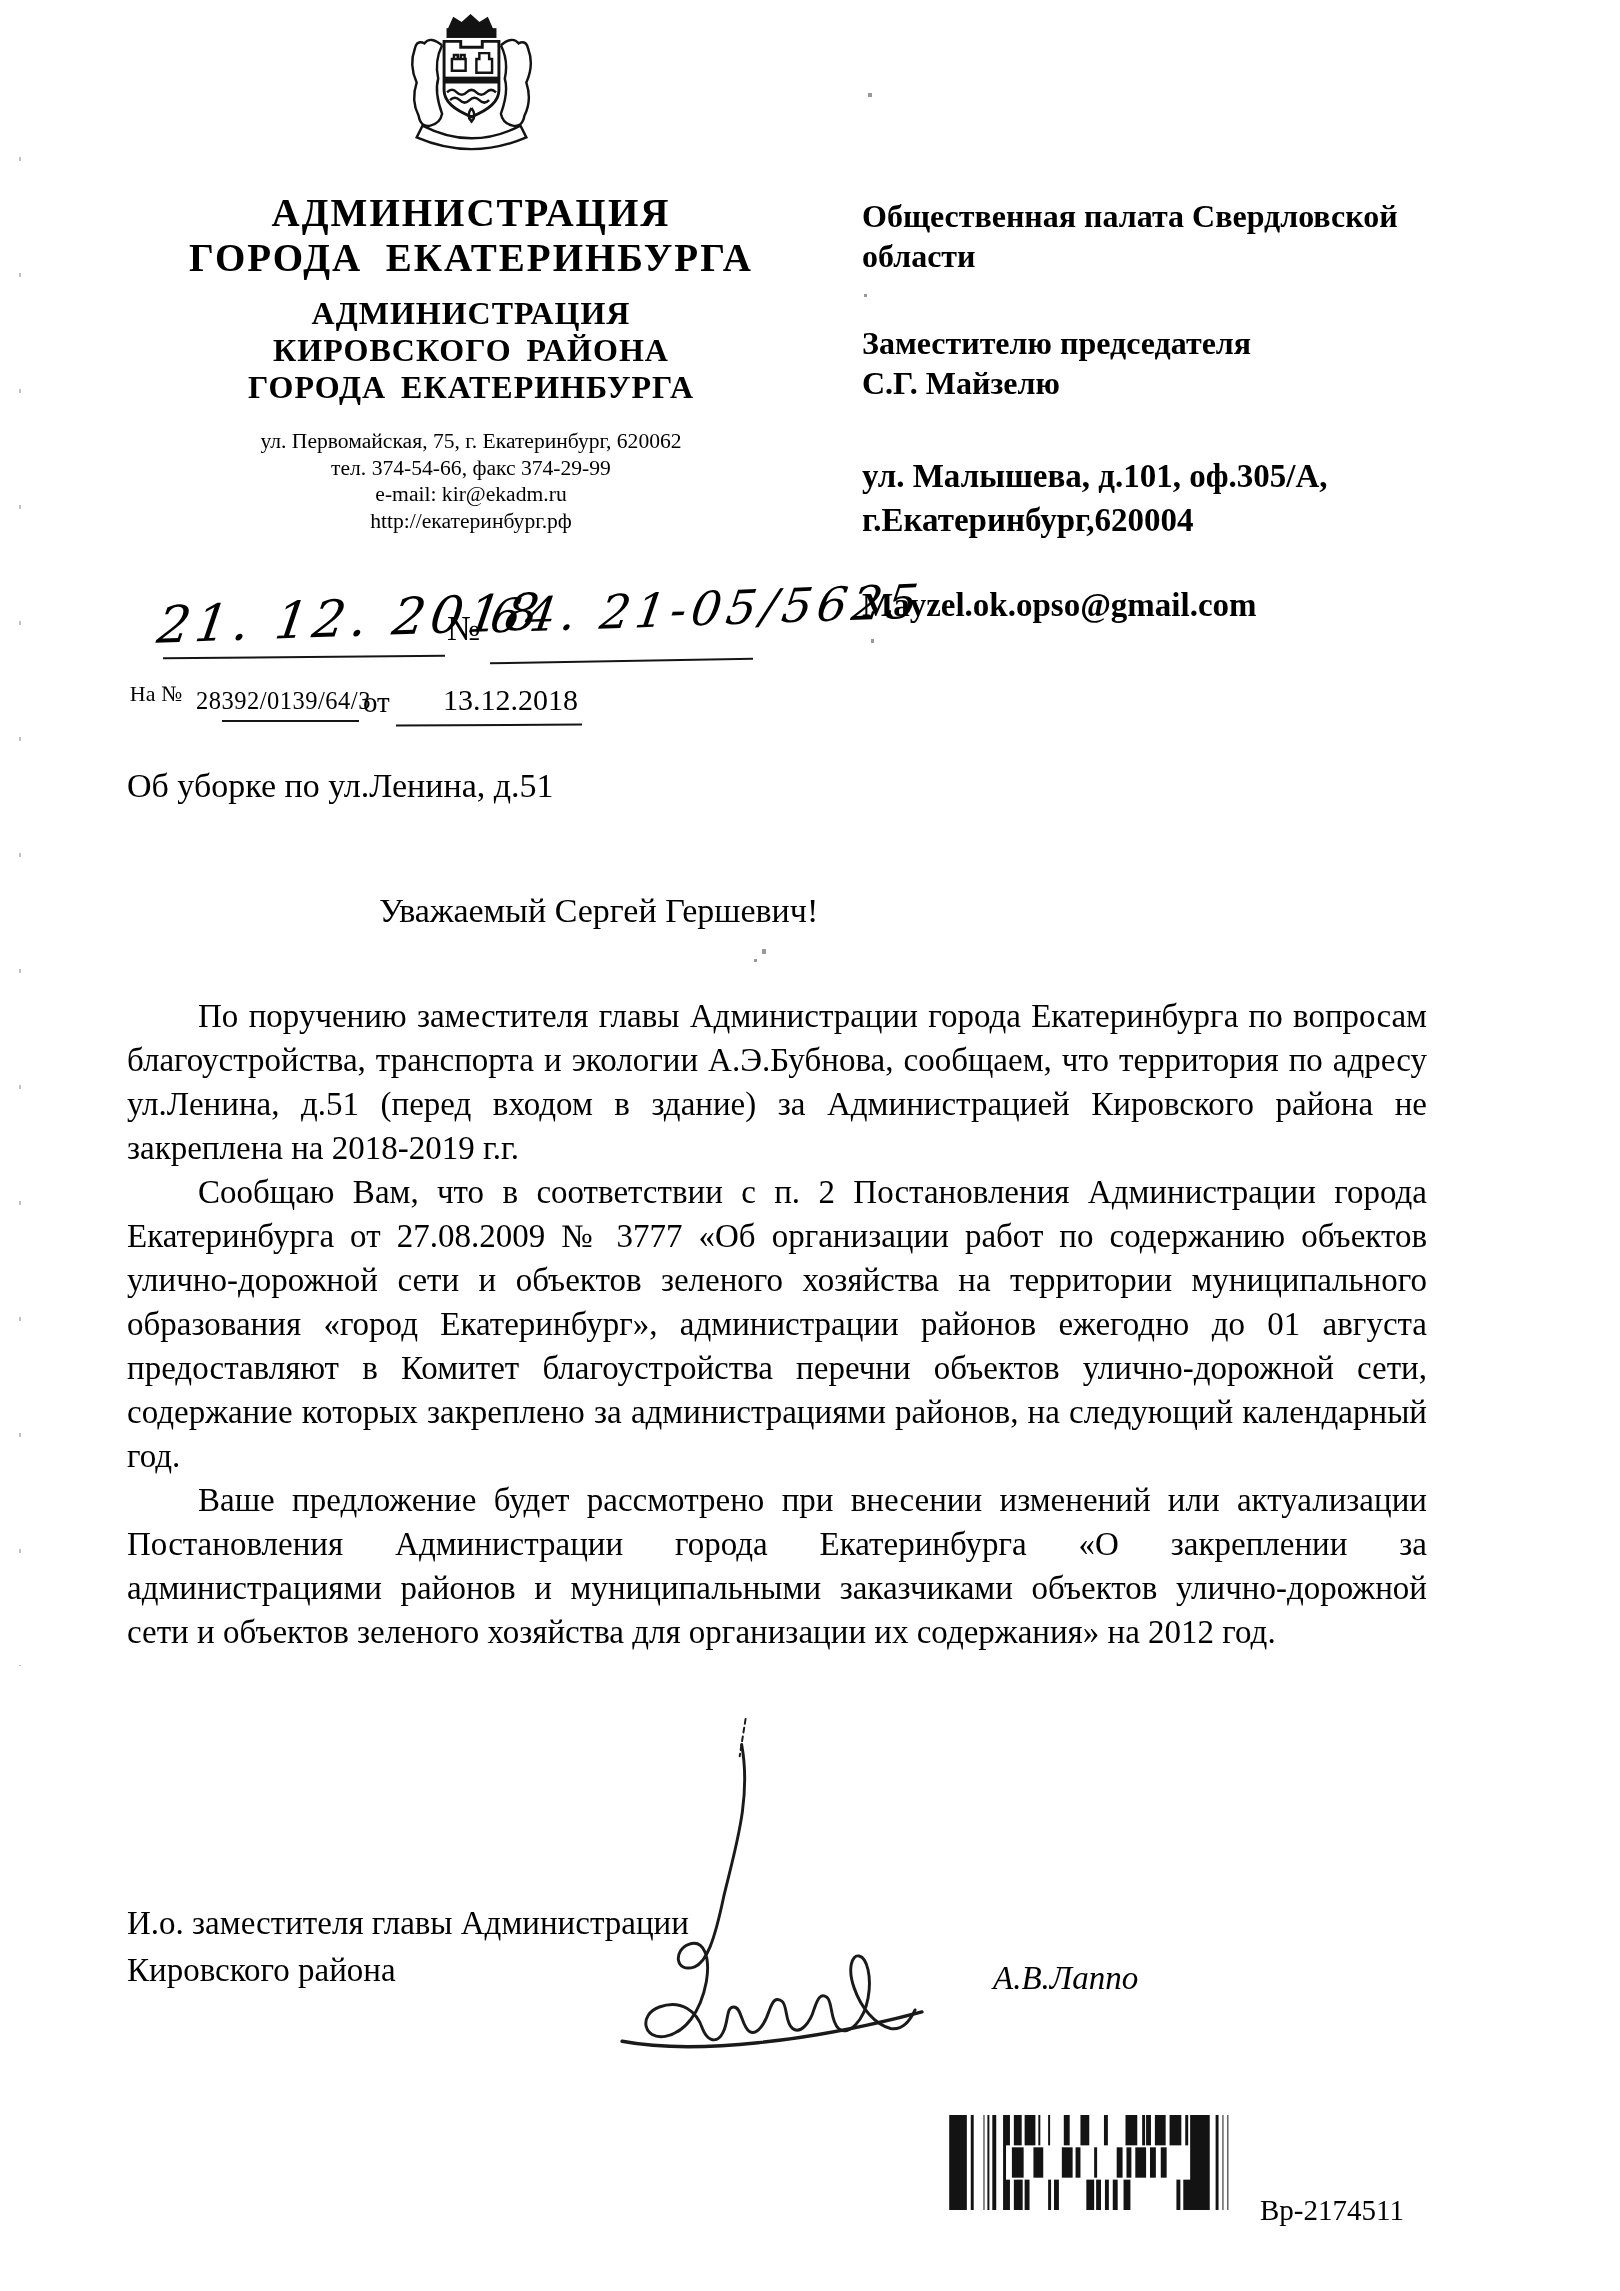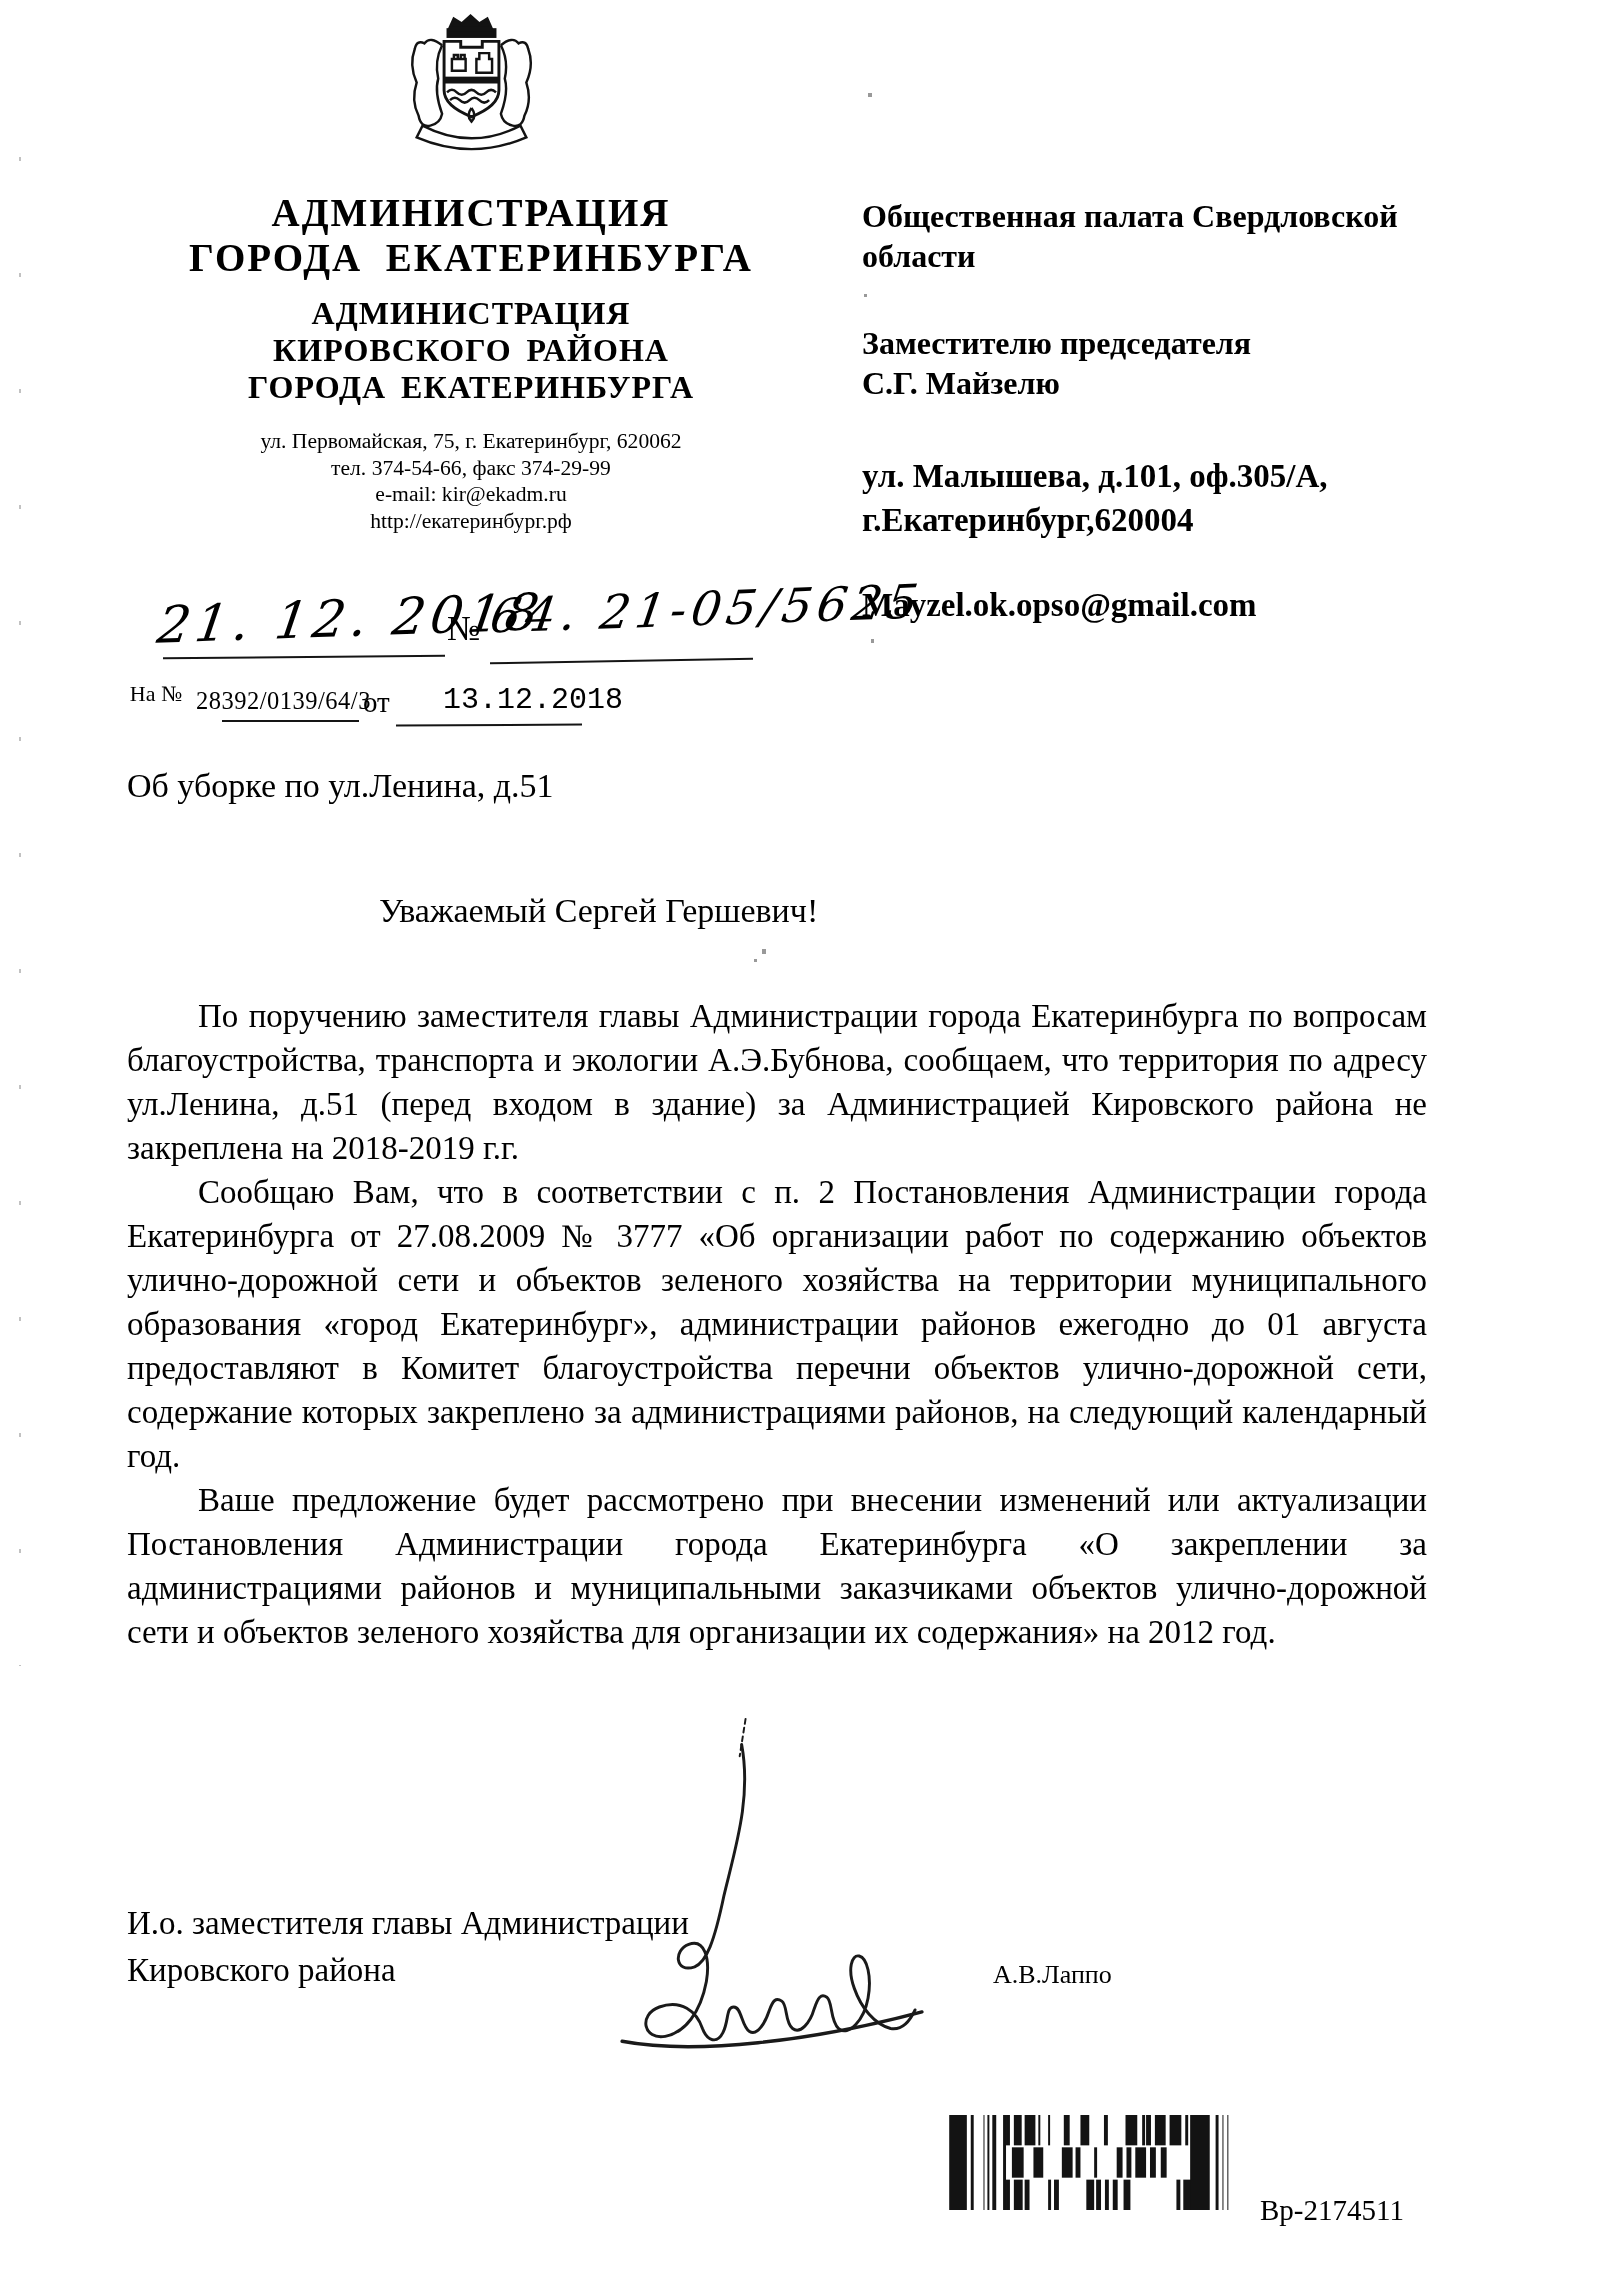--- a/index.html
+++ b/index.html
@@ -30,32 +30,32 @@
     transform:skewX(-10deg) rotate(-2deg);
     letter-spacing:4.9px;white-space:nowrap;
   }
   .hw-date{position:absolute;left:41px;top:5.9px;font-size:51px;}
   .hw-num{position:absolute;left:374px;top:-2px;font-size:47px;}
   .u-line{position:absolute;border-top:2.9px solid #151515;height:0;}
   .no-sign{position:absolute;left:329px;top:25.5px;font-size:35px;}
   .onno{position:absolute;left:11.8px;top:98px;font-size:22px;}
   .reply-num{position:absolute;left:78px;top:104px;font-size:24.5px;letter-spacing:0.5px;}
   .ot{position:absolute;left:245px;top:103px;font-size:29px;}
-  .reply-date{position:absolute;left:325px;top:100px;font-size:30px;font-family:Liberation Mono, monospace;}
+  .reply-date{position:absolute;left:325px;top:100px;font-size:30px;}
   
   .subject{position:absolute;left:127px;top:767px;font-size:34px;}
   .salutation{position:absolute;left:379px;top:892px;font-size:34px;}
   .body-text{
     position:absolute;left:127px;top:994px;width:1300px;
     font-size:33px;line-height:44px;text-align:justify;
   }
   .body-text p{margin:0;text-indent:71px;}
   
   .sig-pos{position:absolute;left:127px;top:1900px;font-size:33px;line-height:47px;}
-  .sig-name{position:absolute;left:993px;top:1960px;font-size:26px;}
+  .sig-name{position:absolute;left:993px;top:1960px;font-size:33px;font-style:italic;}
   .sig-svg{position:absolute;left:616px;top:1717px;}
   
   .barcode{position:absolute;left:949px;top:2115px;}
   .bc-label{position:absolute;left:1260px;top:2194px;font-size:29px;}
   
   .margin-dots{
     position:absolute;left:18.6px;top:157px;width:2px;height:1509px;opacity:.45;
     background:repeating-linear-gradient(to bottom,#777 0 3.9px,transparent 3.9px 116px);
   }
   .speck{position:absolute;background:#555;opacity:.6;}

